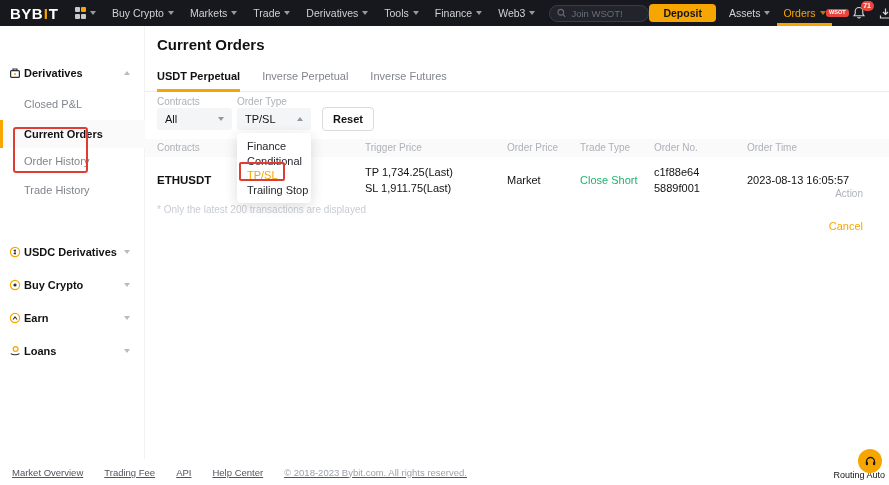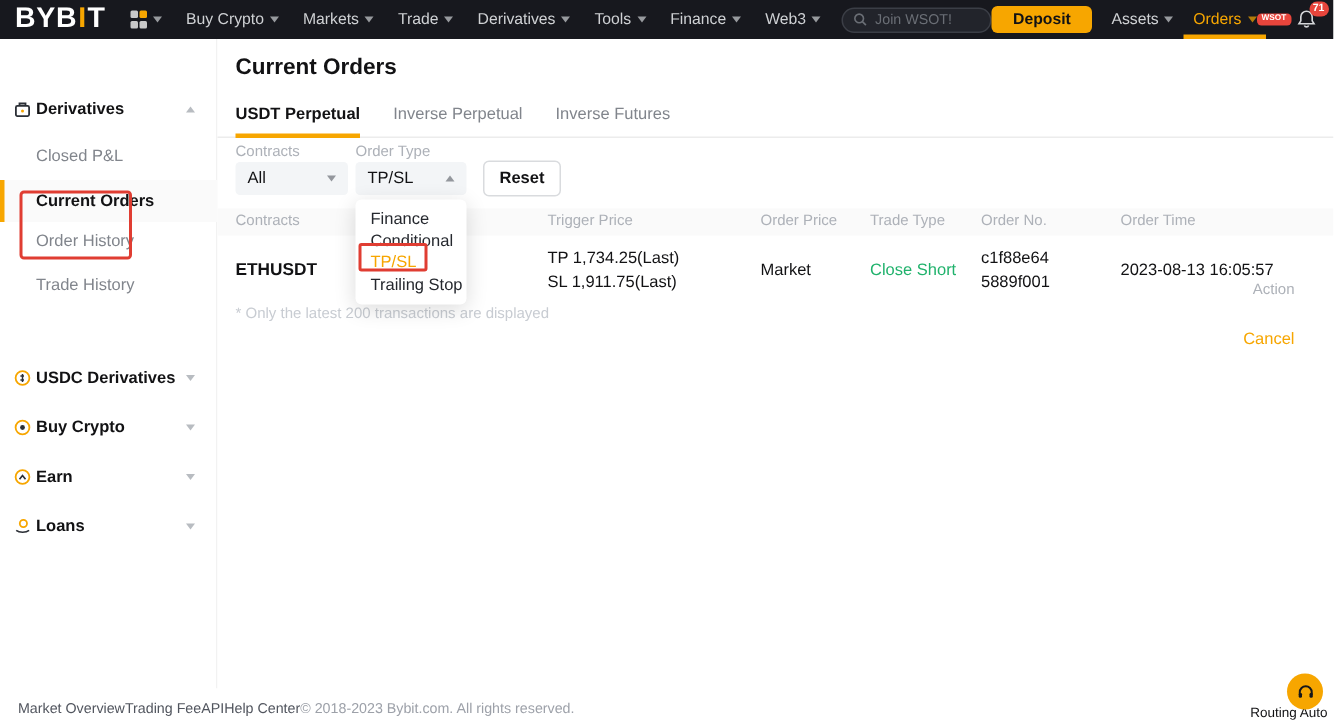--- a/index.html
+++ b/index.html
@@ -4,21 +4,21 @@
 <style>
   * { margin:0; padding:0; box-sizing:border-box; }
   html,body { width:889px; height:485px; }
   body { position:relative; overflow:hidden; background:#fff;
          font-family:"Liberation Sans", sans-serif; color:#121214; }
 
   
   .topnav { position:absolute; top:0; left:0; width:889px; height:26px;
             background:#17181e; display:flex; align-items:center;
             font-size:10.5px; color:#cfd1d4; z-index:50; }
-  .logo { margin-left:10px; font-size:19px; font-weight:bold; color:#fff;
+  .logo { margin-left:10px; font-size:15px; font-weight:bold; color:#fff;
           letter-spacing:.5px; display:flex; align-items:flex-start; }
   .logo .logo-i { color:#f7a600; margin:0 .5px; }
   .grid-icon { margin-left:16px; display:flex; align-items:center; gap:3px; }
   .grid-sq { display:grid; grid-template-columns:5px 5px; grid-template-rows:5px 5px; gap:1.5px; }
   .grid-sq i { background:#c9c9c9; border-radius:1px; }
   .grid-sq i.org { background:#f7a600; }
   .nav-menus { display:flex; margin-left:16px; gap:16px; }
   .nav-item { display:flex; align-items:center; gap:4px; cursor:pointer; white-space:nowrap; }
   .chev-d { width:0; height:0; border-left:3px solid transparent; border-right:3px solid transparent;
             border-top:4px solid currentColor; display:inline-block; opacity:.7; }
@@ -99,22 +99,22 @@
   .table-row { position:absolute; left:0; right:0; top:131px; height:46px; font-size:11px; }
   .table-row .one-line { line-height:46px; }
   .table-row .two-line { top:7px; line-height:16px; }
   .cell-contract { font-weight:bold; font-size:11.5px; }
   .cell-tradetype { color:#20b26c; }
   .cell-cancel { color:#f7a600; cursor:pointer; }
   .footnote { position:absolute; left:12px; top:178px; font-size:10px; color:#c8ccd2; }
 
   
   .footer { position:absolute; left:0; right:0; bottom:0; height:26px; background:#fff;
-            display:flex; align-items:center; padding-left:12px; font-size:9.5px;
-            color:#51555e; z-index:10; }
+            display:flex; align-items:center; padding-left:12px; gap:21px; font-size:9.5px;
+            color:#51555e; z-index:10;text-decoration:underline; }
   .footer .copyright { color:#9da1a9; }
   .routing-text { position:absolute; right:4px; bottom:5px; font-size:9px; color:#121214; z-index:11; }
   .chat-btn { position:absolute; right:7px; bottom:12px; width:24px; height:24px; border-radius:50%;
             background:#f7a600; display:flex; align-items:center; justify-content:center;
             border:none; cursor:pointer; z-index:40; }
 </style>
 </head>
 <body>
 
 <div class="topnav">

